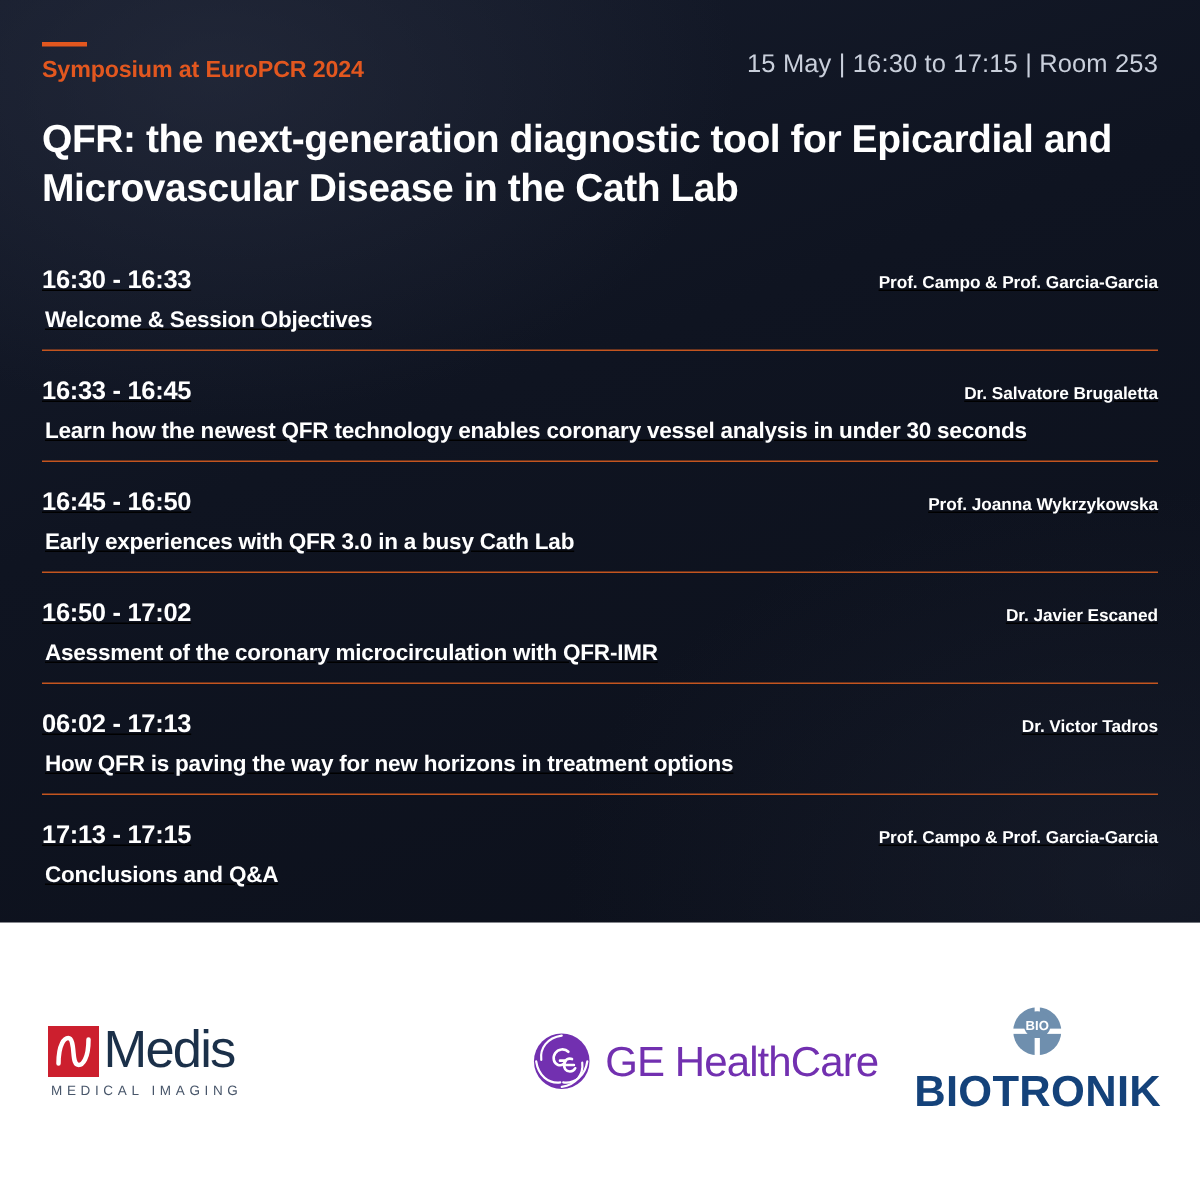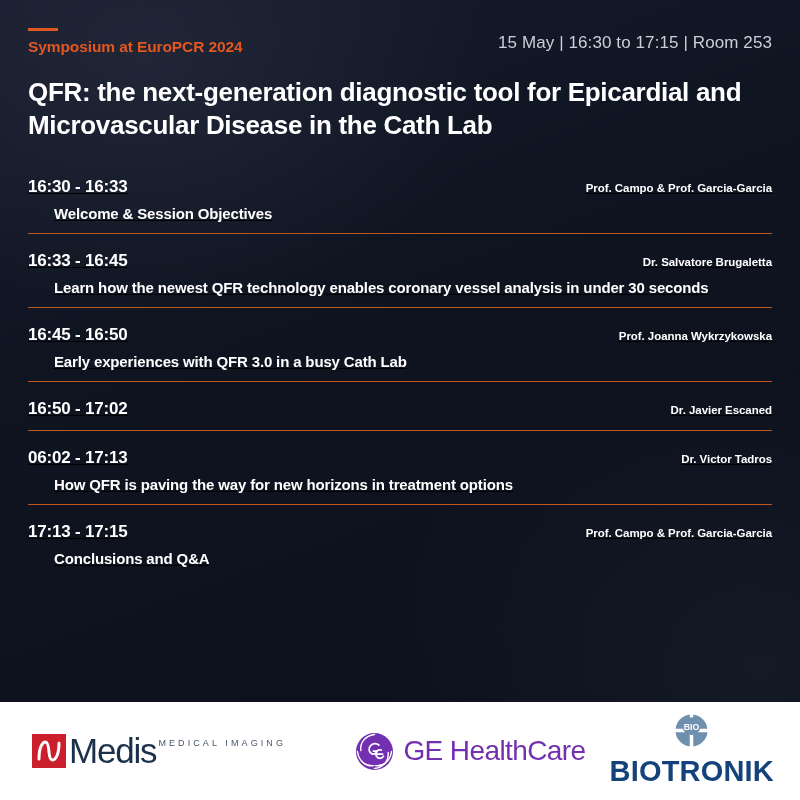--- a/index.html
+++ b/index.html
@@ -20,21 +20,21 @@
     width: 800px;
     height: 800px;
     background: #ffffff;
     display: flex;
     flex-direction: column;
   }
 
   
   .dark-panel {
     position: relative;
-    height: 702px;
+    height: 615px;
     background:
       radial-gradient(ellipse 70% 60% at 18% 8%, rgba(42,48,66,0.55) 0%, rgba(14,19,32,0) 62%),
       radial-gradient(ellipse 80% 70% at 95% 95%, rgba(30,36,52,0.45) 0%, rgba(14,19,32,0) 60%),
       linear-gradient(160deg, #161c2c 0%, #0f1421 42%, #0c101b 100%);
     padding: 0 28px;
     box-sizing: border-box;
     overflow: hidden;
   }
 
   
@@ -110,21 +110,20 @@
     white-space: nowrap;
     text-align: right;
   }
   .slot-topic {
     color: #ffffff;
     font-size: 15px;
     font-weight: bold;
     letter-spacing: -0.15px;
     margin-top: 8px;
     padding-left: 2px;
-    margin-left: 24px;
   }
   .row-divider {
     height: 1px;
     background: #c4551f;
     margin-top: 11px;
   }
 
   
   .footer {
     flex: 1;
@@ -137,21 +136,21 @@
   .logo-left { flex: 0 0 auto; }
   .logo-right {
     flex: 1;
     display: flex;
     align-items: center;
     justify-content: flex-end;
     gap: 24px;
   }
 
   
-  .medis { display: flex; flex-direction: row; }
+  .medis { display: flex; flex-direction: column; }
   .medis-top { display: flex; align-items: center; }
   .medis-mark {
     width: 34px; height: 34px;
     background: #cc1f2e;
     display: flex; align-items: center; justify-content: center;
     margin-right: 3px;
   }
   .medis-word {
     color: #1b3049;
     font-size: 35px;
@@ -233,20 +232,21 @@
         </div>
         <div class="slot-topic">Early experiences with QFR 3.0 in a busy Cath Lab</div>
         <div class="row-divider"></div>
       </div>
 
       <div class="agenda-row">
         <div class="line-top">
           <span class="slot-time">16:50 - 17:02</span>
           <span class="slot-speaker">Dr. Javier Escaned</span>
         </div>
+        <div class="slot-topic">Asessment of the coronary microcirculation with QFR-IMR</div>
         <div class="row-divider"></div>
       </div>
 
       <div class="agenda-row">
         <div class="line-top">
           <span class="slot-time">06:02 - 17:13</span>
           <span class="slot-speaker">Dr. Victor Tadros</span>
         </div>
         <div class="slot-topic">How QFR is paving the way for new horizons in treatment options</div>
         <div class="row-divider"></div>

